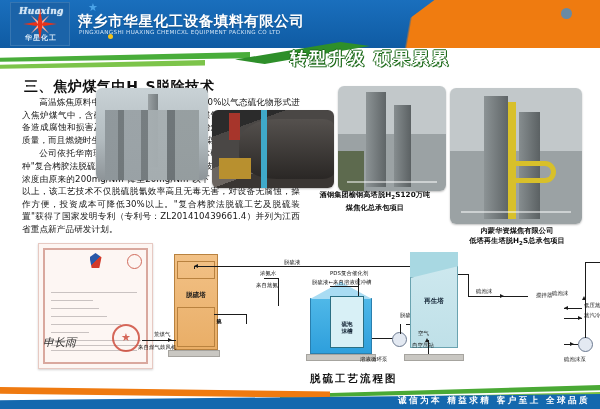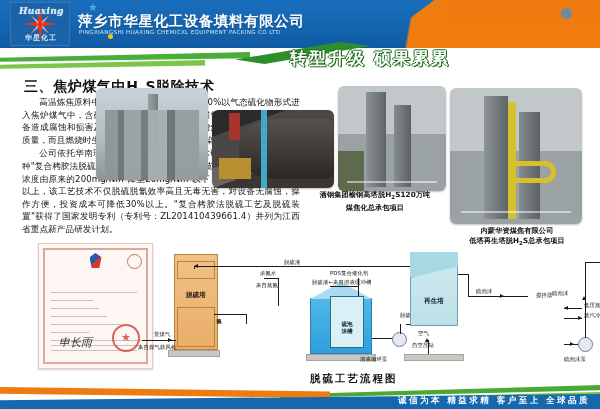--- a/index.html
+++ b/index.html
@@ -238,21 +238,21 @@
   }
   .cert .seal{
     position:absolute; right:12px; bottom:16px; width:28px;height:28px;border-radius:50%;
     border:2px solid #cc4433; opacity:.8;
   }
   .cert .seal:after{
     content:"★"; position:absolute; left:50%;top:50%;transform:translate(-50%,-52%);
     color:#cc4433; font-size:11px;
   }
   .cert .sig{
-    position:absolute; left:20px; bottom:18px;
+    position:absolute; left:4px; bottom:18px;
     font-family:"DejaVu Serif","Liberation Serif",serif;
     font-size:11px; color:#2f2f2f; font-style:italic;
   }
   
   .flow{
     position:absolute; left:160px; top:252px; width:430px; height:120px;
   }
   .fl-label{
     position:absolute; font-size:5.4px; color:#111; white-space:nowrap; letter-spacing:.1px;
   }
@@ -281,21 +281,21 @@
     position:absolute; left:-1px; top:-17px; width:62px; height:17px;
     background:#a9dcf3;
     border:1px solid #2a7fae; border-bottom:none;
     clip-path:polygon(50% 0, 100% 100%, 0 100%);
   }
   .tank .lbl{
     position:absolute; left:0; top:16px; width:100%; text-align:center;
     font-size:6.4px; font-weight:bold; color:#12374a; line-height:8px;
   }
   .regen{
-    position:absolute; left:250px; top:0px; width:48px; height:74px;
+    position:absolute; left:250px; top:0px; width:48px; height:96px;
     background:linear-gradient(180deg,#cfe9ef,#bfe0e8);
     border:1px solid #6aa3b0;
   }
   .regen .cone{
     position:absolute; left:-1px; top:-1px; width:48px; height:26px;
     background:#a8d8e2; border-bottom:1px solid #6aa3b0;
     clip-path:polygon(0 0,100% 0,100% 55%,0 100%);
   }
   .regen .lbl{
     position:absolute; left:0; top:44px; width:100%; text-align:center;

